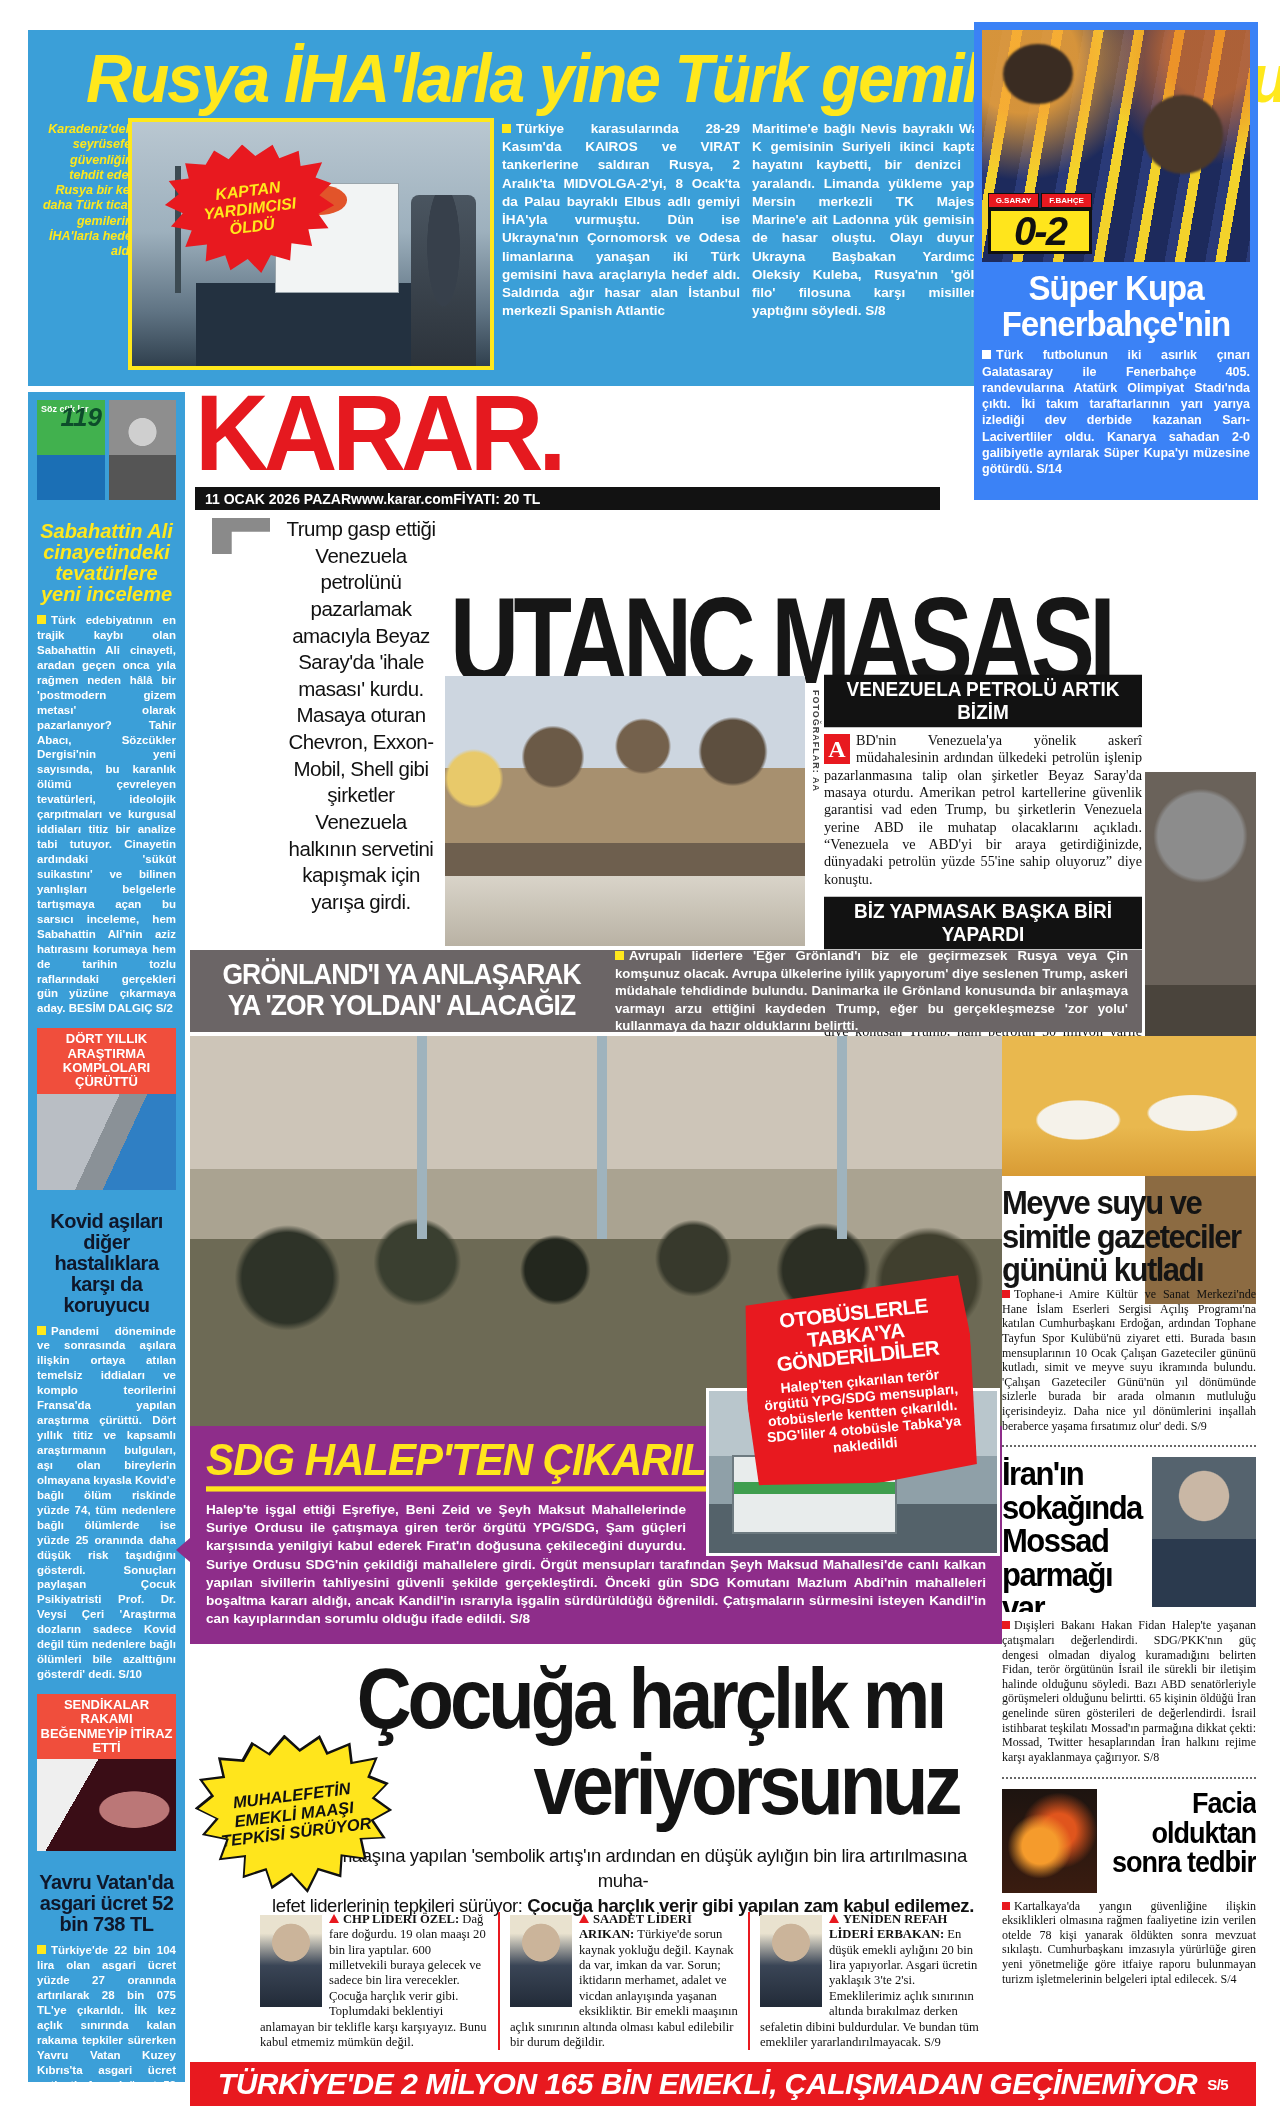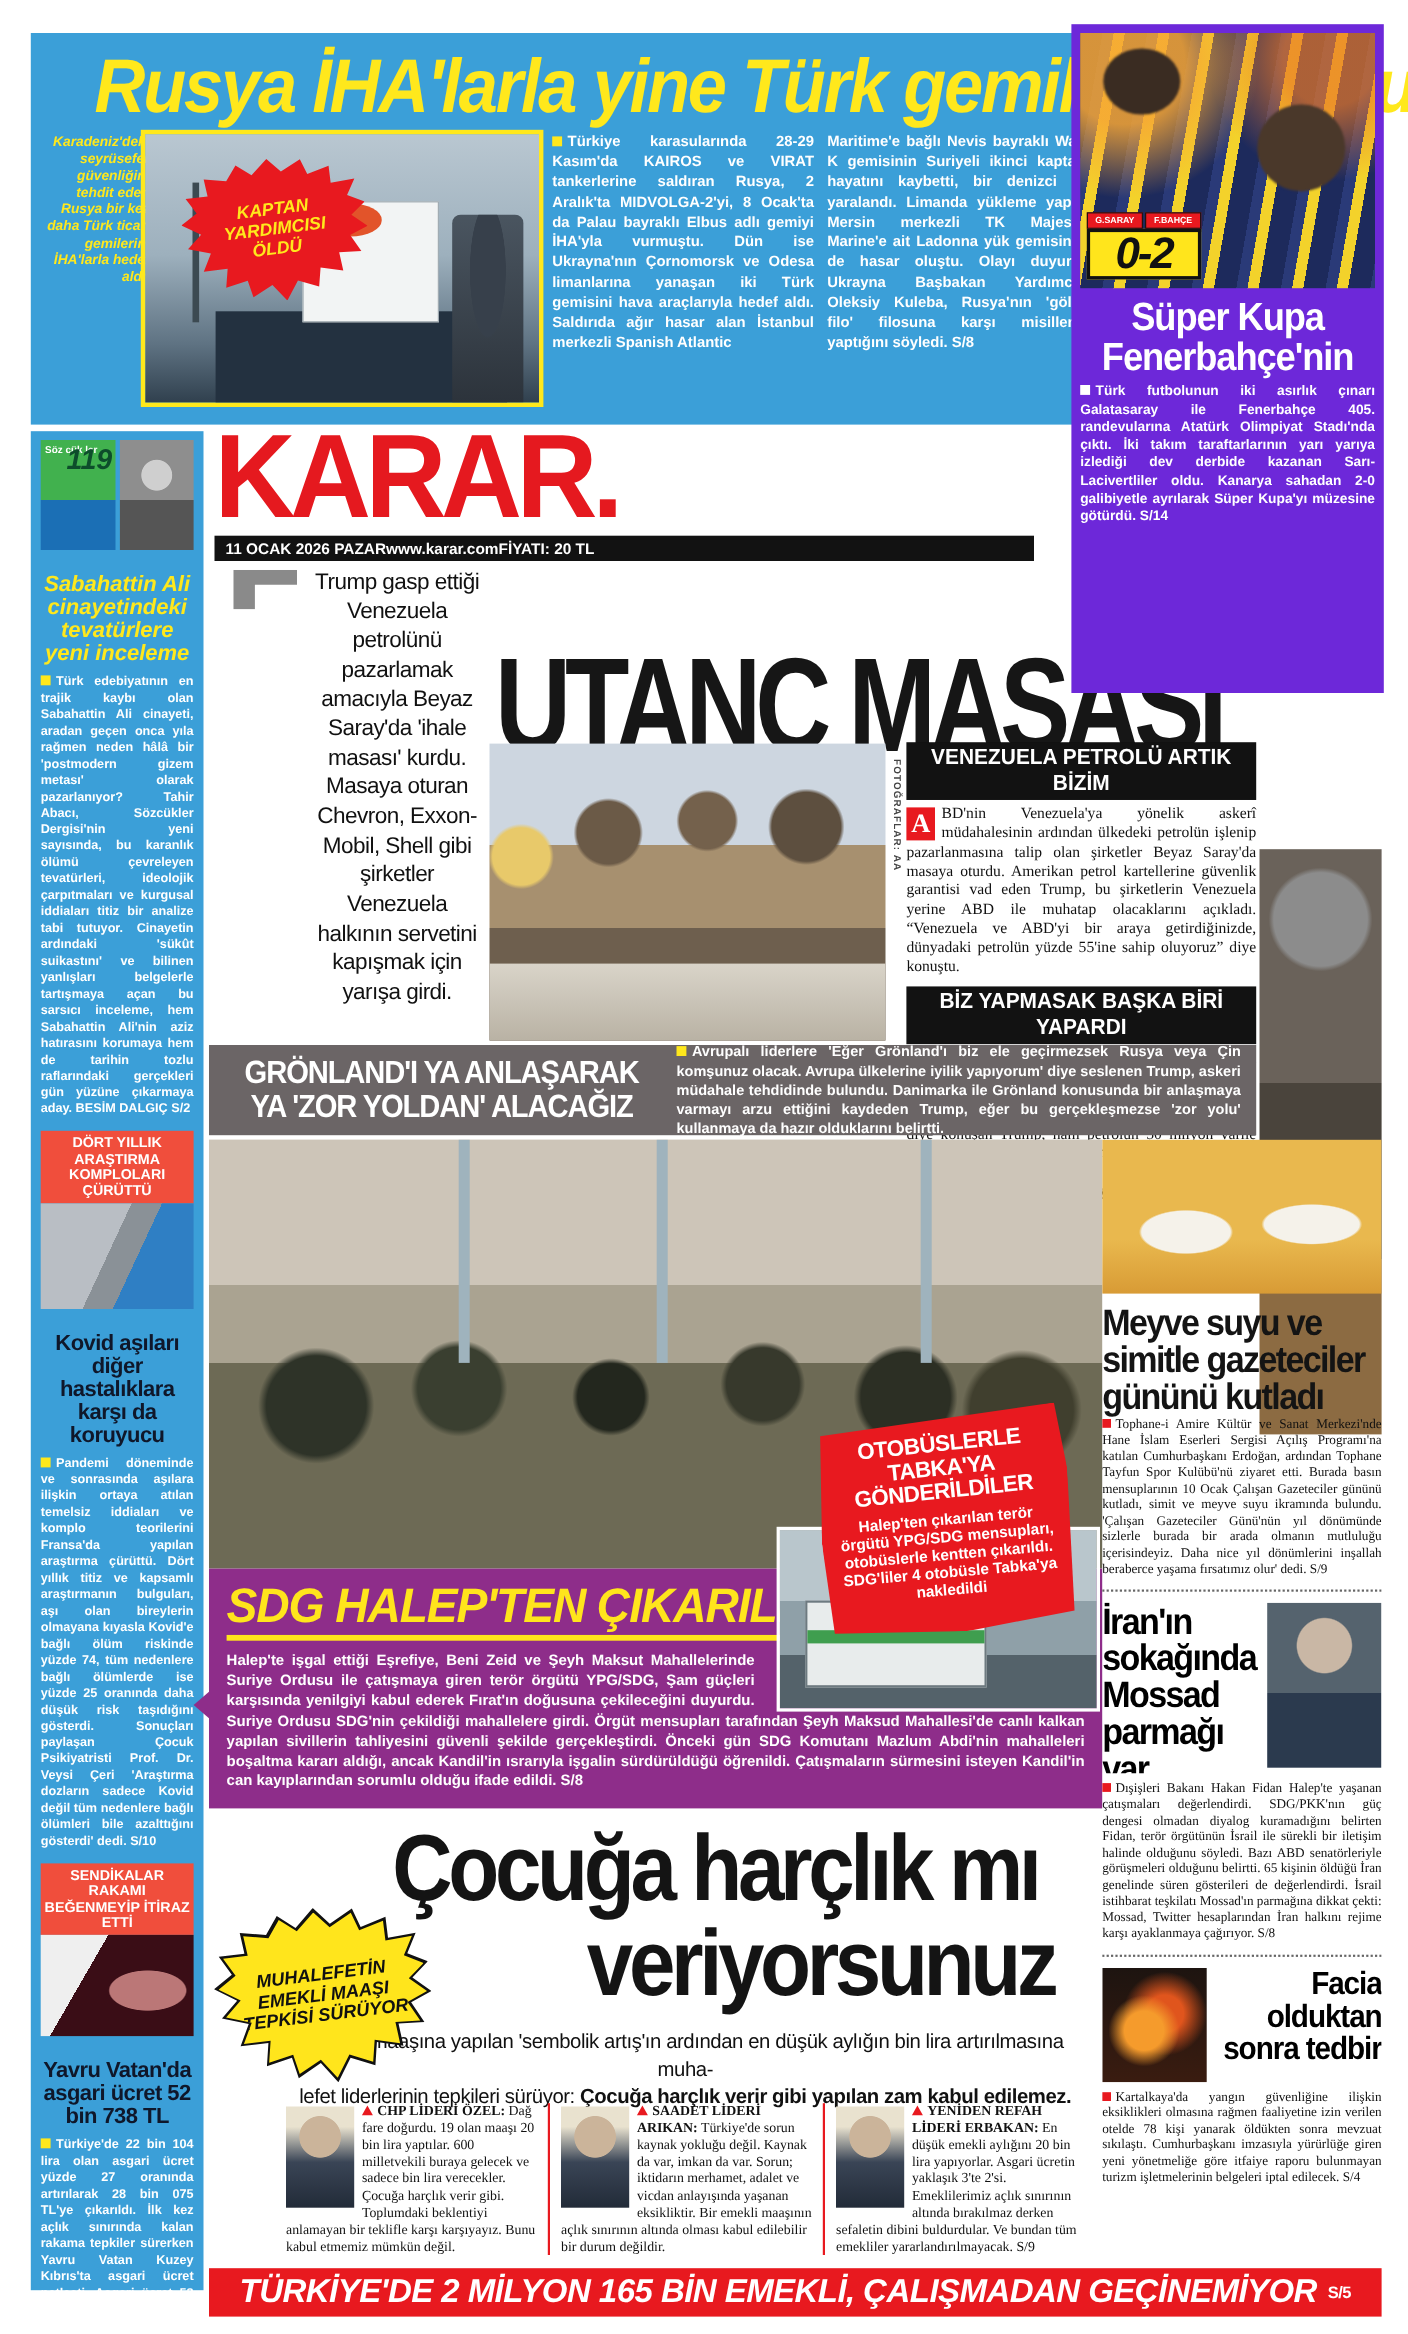--- a/index.html
+++ b/index.html
@@ -26,21 +26,21 @@
   .burst{clip-path:polygon(50% 0%,57% 10%,68% 3%,71% 14%,83% 10%,83% 22%,96% 21%,91% 32%,100% 38%,92% 46%,100% 55%,90% 60%,95% 72%,83% 71%,84% 84%,72% 80%,70% 93%,59% 87%,52% 100%,45% 88%,34% 95%,32% 83%,20% 86%,22% 73%,9% 73%,14% 61%,2% 56%,10% 47%,0% 39%,9% 32%,4% 21%,16% 21%,15% 9%,27% 12%,33% 2%,41% 10%);}
   .badge-captain{position:absolute;left:34px;top:22px;width:168px;height:130px;background:#e8191f;transform:rotate(-7deg);
      display:flex;align-items:center;justify-content:center;text-align:center;color:#ffe81c;font-weight:bold;font-style:italic;
      font-size:16px;line-height:1.12;padding:14px;box-sizing:border-box;}
   .banner-col{position:absolute;top:90px;width:238px;color:#fff;font-weight:bold;font-size:13.5px;line-height:1.35;text-align:justify;}
   .banner-col.c1{left:474px;}
   .banner-col.c2{left:724px;}
   .sq{display:inline-block;width:9px;height:9px;background:#ffe81c;margin-right:5px;}
 
   
-  #football{left:974px;top:22px;width:284px;height:608px;background:#6d28d9;z-index:6;padding:8px;box-sizing:border-box;}
+  #football{left:974px;top:22px;width:284px;height:478px;background:#3b82f6;z-index:6;padding:8px;box-sizing:border-box;}
   .fb-photo{width:100%;height:232px;position:relative;overflow:hidden;
      background:radial-gradient(circle at 15% 12%,rgba(246,166,53,.85) 0 18%,transparent 40%),
                 radial-gradient(circle at 85% 10%,rgba(233,120,40,.7) 0 14%,transparent 36%),
                 repeating-linear-gradient(100deg,#1d2a5c 0 20px,#2a3a78 20px 30px,#f3d22b 30px 40px);}
   .fb-head{position:absolute;left:8%;top:6%;width:26%;height:26%;border-radius:50%;background:#3a2c22;filter:blur(1px);}
   .fb-head2{position:absolute;right:10%;top:28%;width:30%;height:34%;border-radius:50%;background:#4a382a;filter:blur(1px);}
   .scoreboard{position:absolute;left:6px;bottom:8px;width:104px;}
   .teams{display:flex;gap:2px;}
   .teams span{flex:1;background:#e8191f;color:#fff;font-weight:bold;font-size:8px;text-align:center;padding:2px 0;border:1px solid #111;}
   .score{background:#ffe51c;border:3px solid #111;color:#111;font-weight:bold;font-size:40px;line-height:1;

